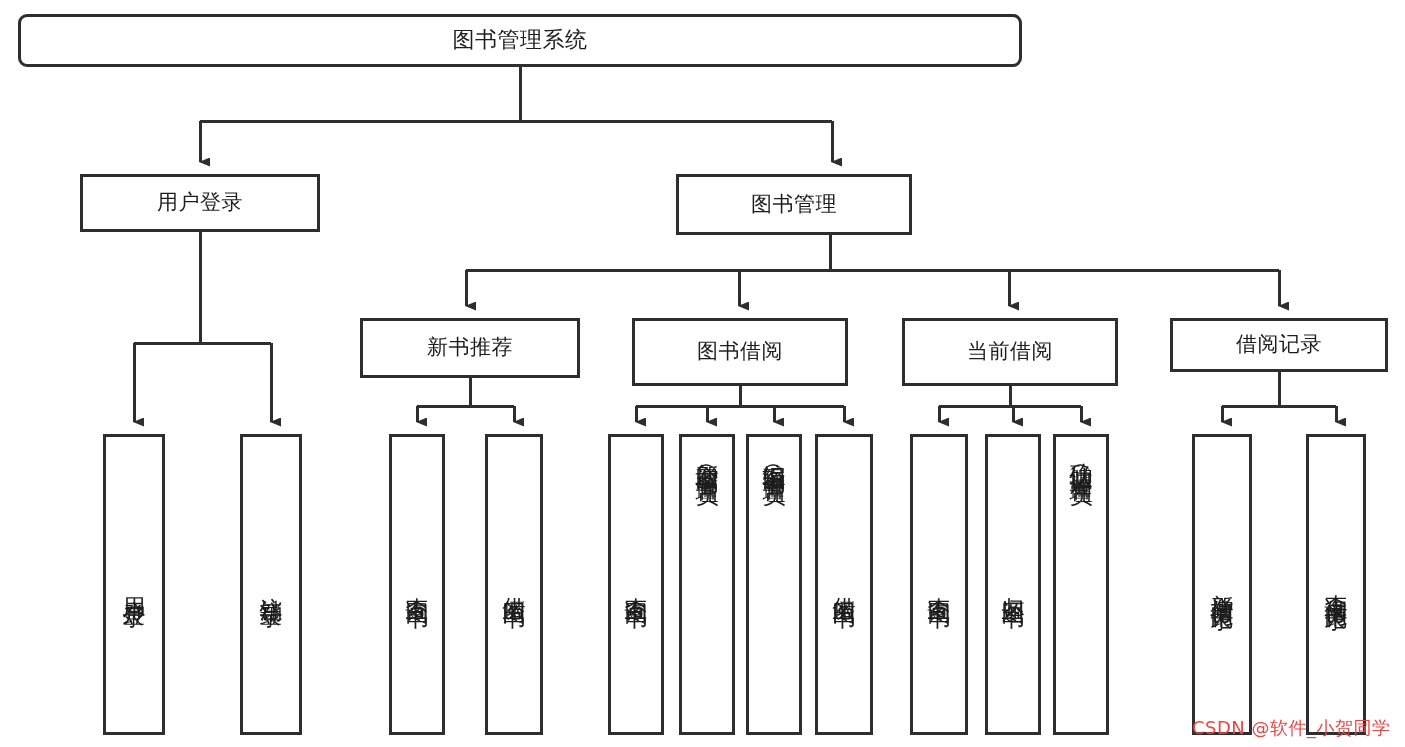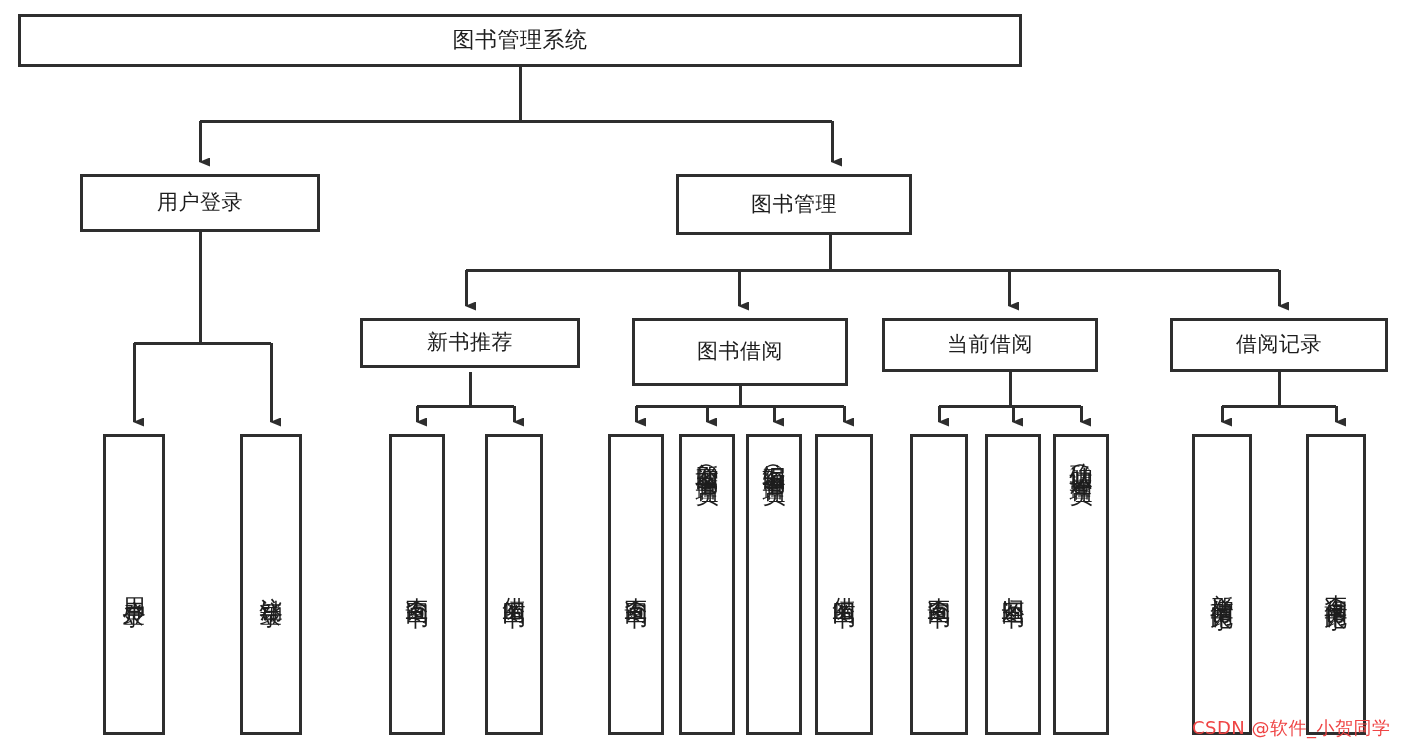--- a/index.html
+++ b/index.html
@@ -133,38 +133,38 @@
       <path d="M1013,406 L1013,422" marker-end="url(#arrow)"></path>
       <path d="M1081,406 L1081,422" marker-end="url(#arrow)"></path>
 
       <path d="M1279,372 L1279,406"></path>
       <path d="M1222,406 L1336,406"></path>
       <path d="M1222,406 L1222,422" marker-end="url(#arrow)"></path>
       <path d="M1336,406 L1336,422" marker-end="url(#arrow)"></path>
     </g>
   </svg>
 
-  <div class="node horiz root" style="left:18px;top:14px;width:1004px;height:53px;">
+  <div class="node horiz root" style="left:18px;top:14px;width:1004px;height:53px;border-radius:9px;">
     <span class="label">图书管理系统</span>
   </div>
 
   <div class="node horiz" style="left:80px;top:174px;width:240px;height:58px;">
     <span class="label">用户登录</span>
   </div>
   <div class="node horiz" style="left:676px;top:174px;width:236px;height:61px;">
     <span class="label">图书管理</span>
   </div>
 
-  <div class="node horiz" style="left:360px;top:318px;width:220px;height:50px;">
+  <div class="node horiz" style="left:360px;top:318px;width:220px;height:60px;">
     <span class="label">新书推荐</span>
   </div>
   <div class="node horiz" style="left:632px;top:318px;width:216px;height:68px;">
     <span class="label">图书借阅</span>
   </div>
-  <div class="node horiz" style="left:882px;top:318px;width:216px;height:54px;">
+  <div class="node horiz" style="left:902px;top:318px;width:216px;height:68px;">
     <span class="label">当前借阅</span>
   </div>
   <div class="node horiz" style="left:1170px;top:318px;width:218px;height:54px;">
     <span class="label">借阅记录</span>
   </div>
 
   <div class="node vert" style="left:103px;top:434px;width:62px;height:301px;">
     <span class="label">用户登录</span>
   </div>
   <div class="node vert" style="left:240px;top:434px;width:62px;height:301px;">

